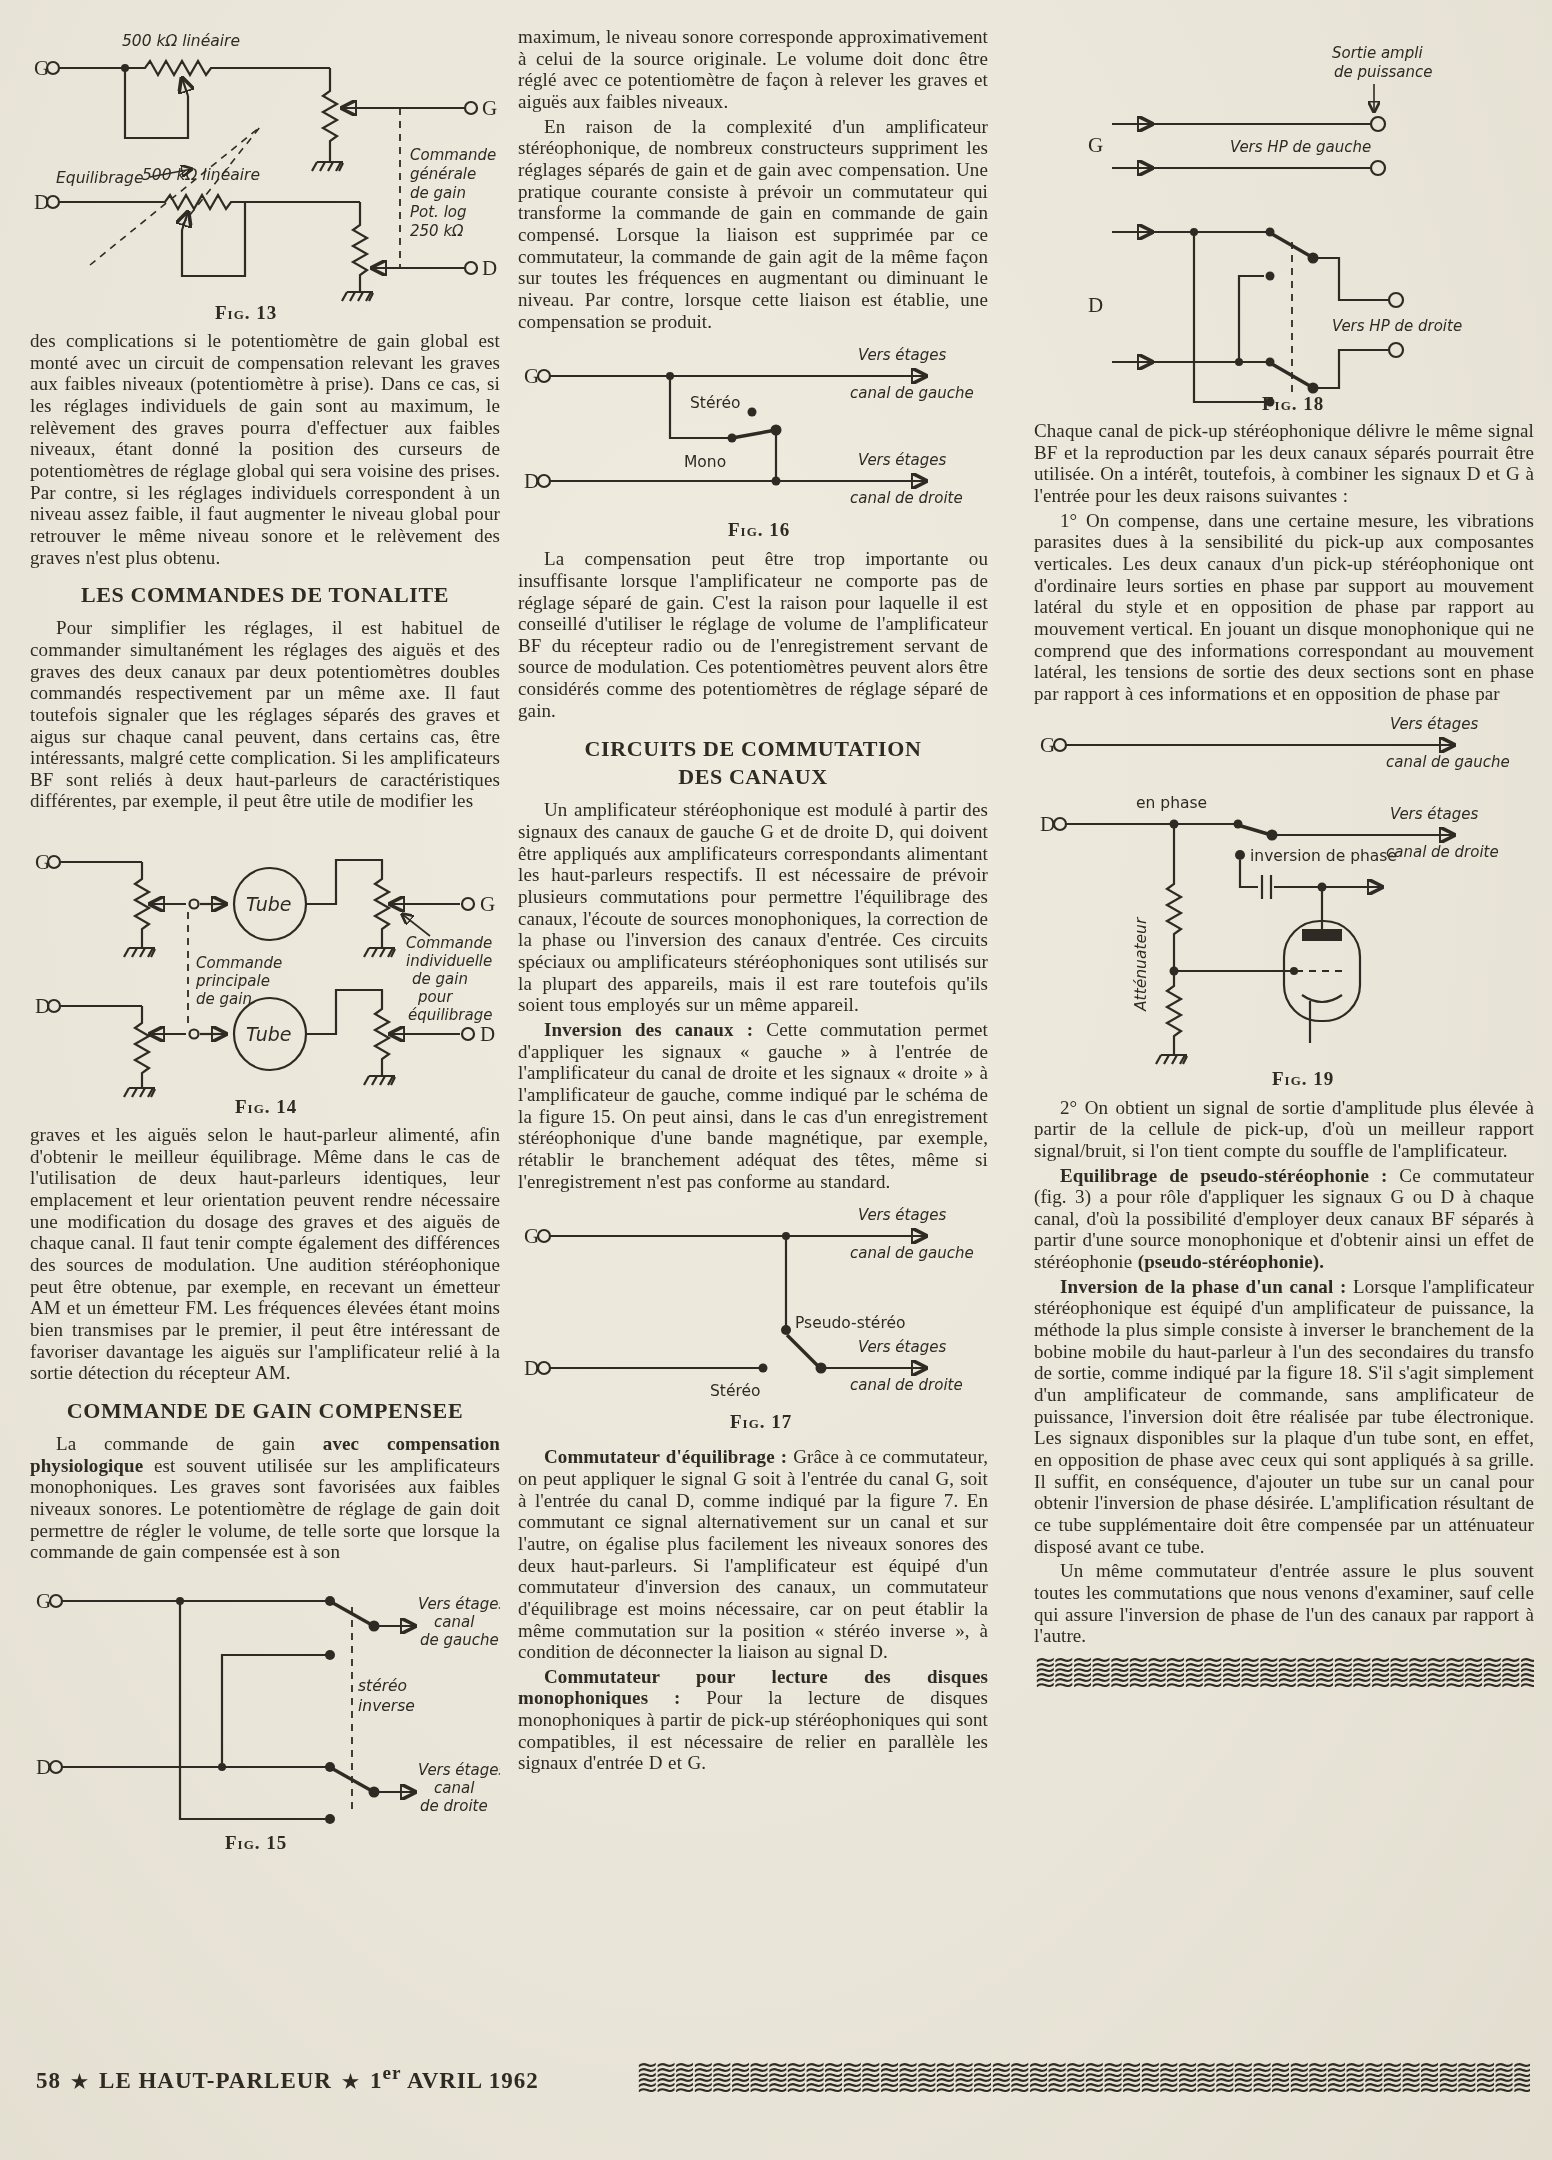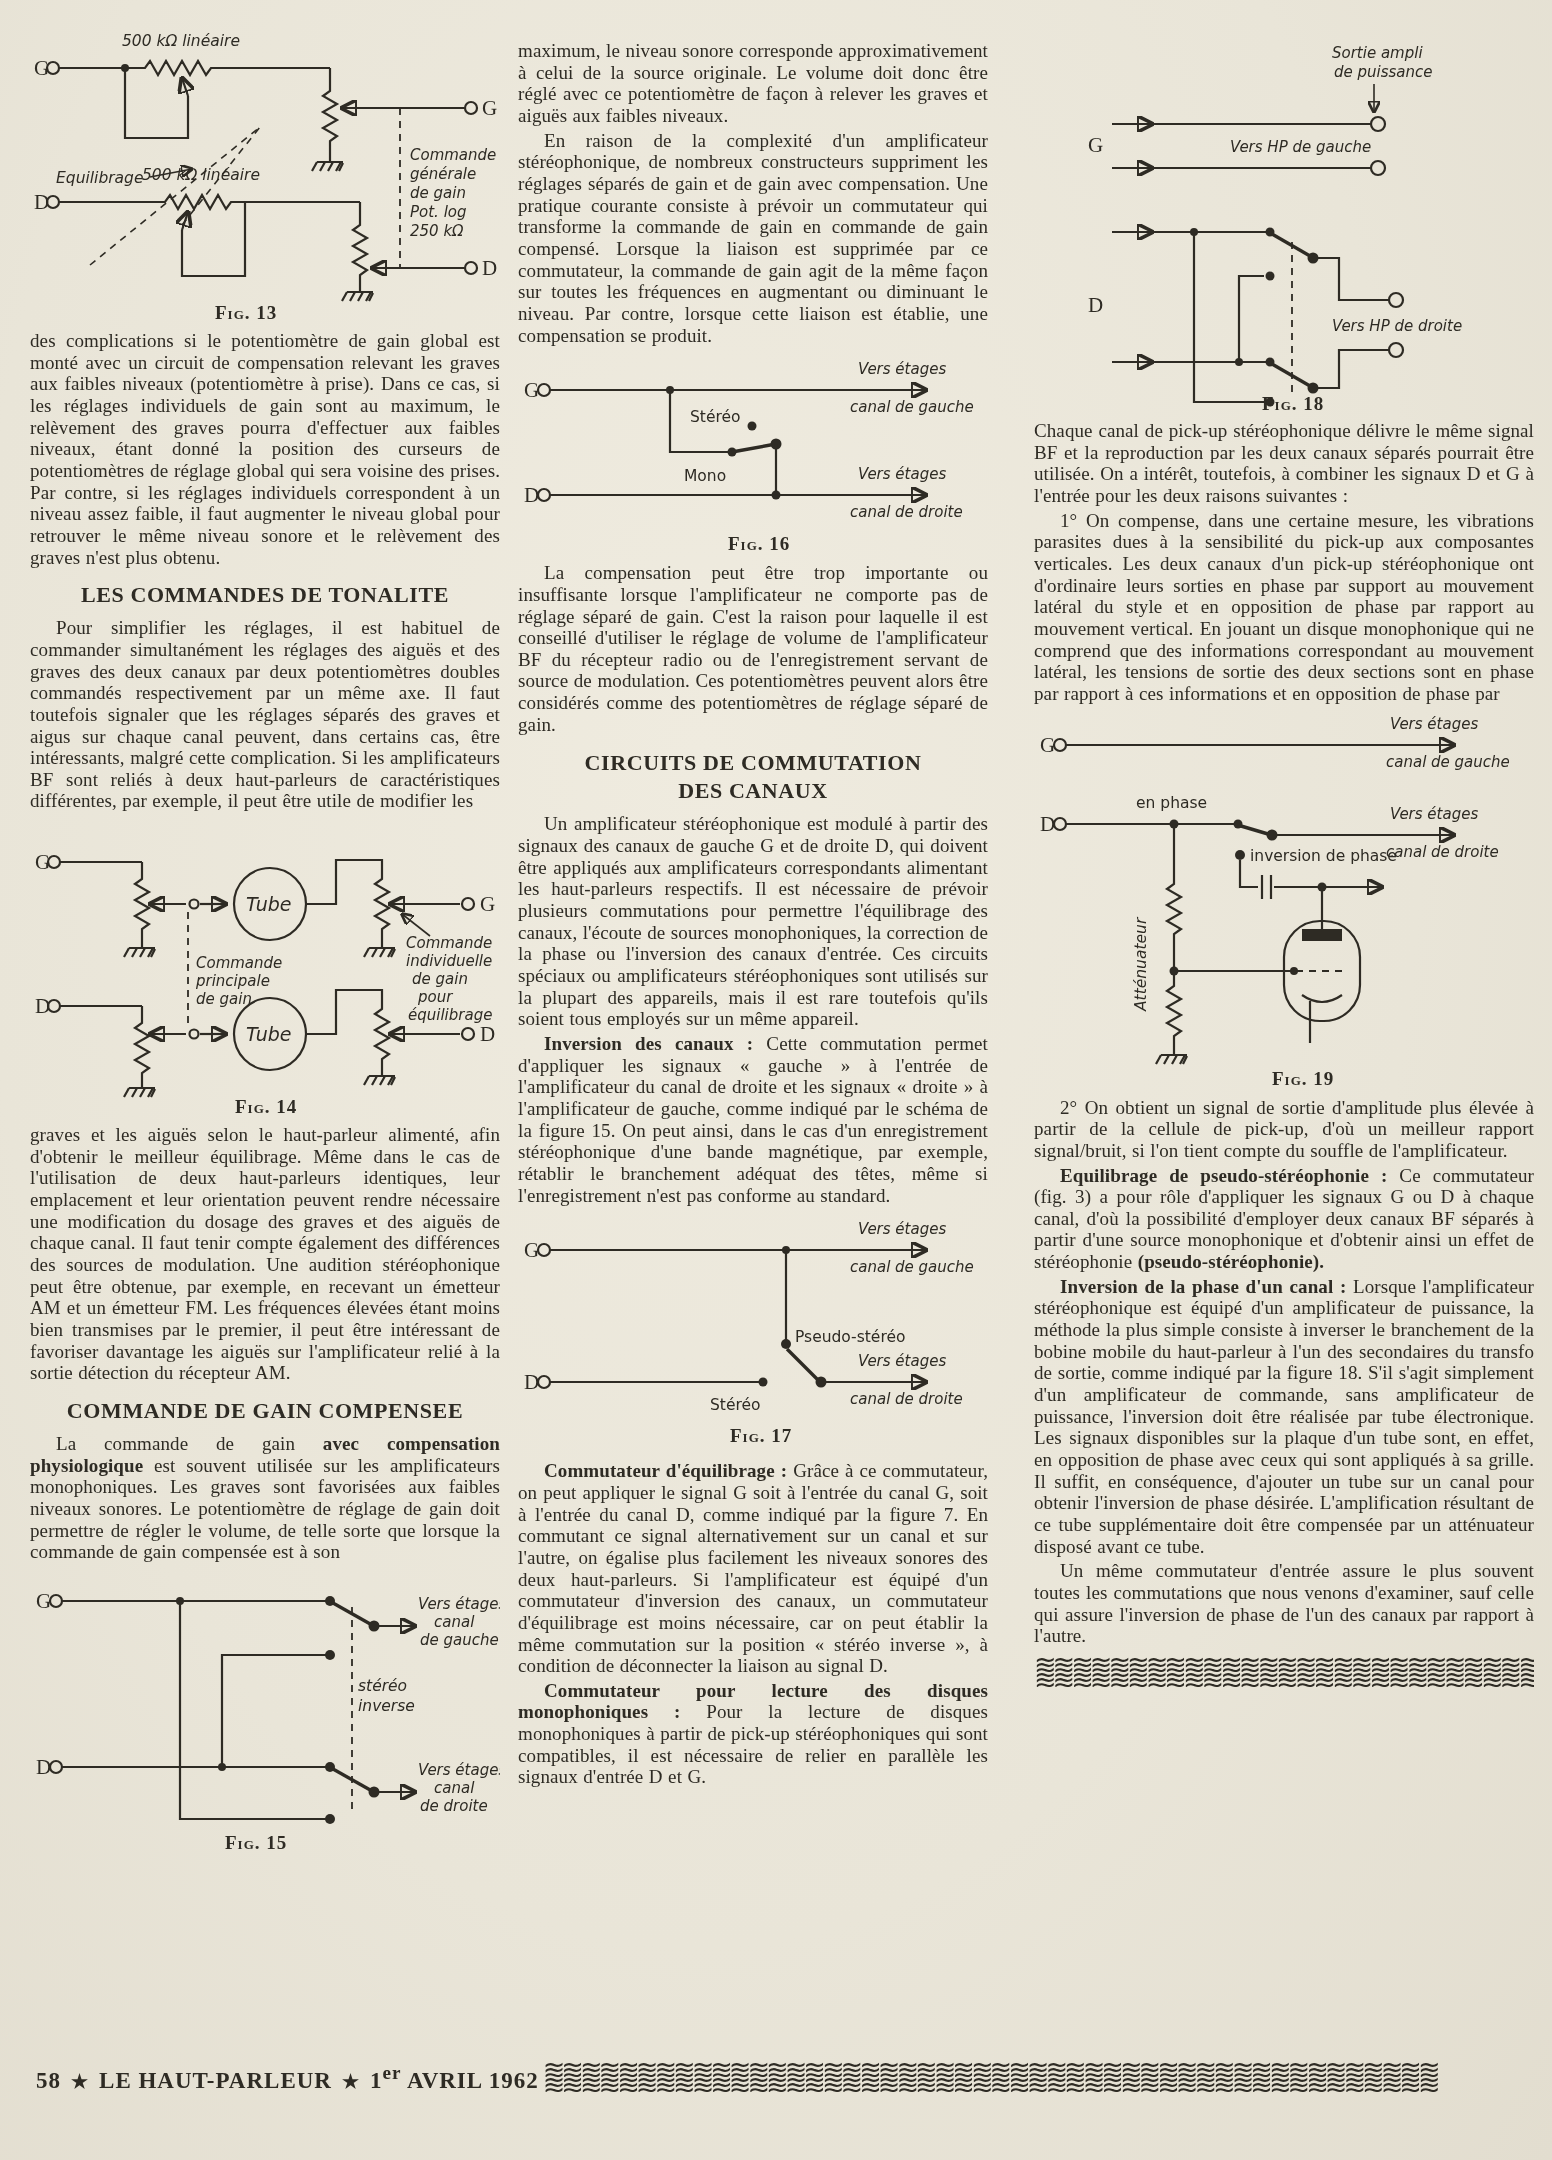--- a/index.html
+++ b/index.html
@@ -3,21 +3,21 @@
 <meta charset="utf-8">
 <style>
   html,body{margin:0;padding:0;width:1552px;height:2160px;overflow:hidden;
     background:#ece8dc;}
   body{font-family:"Liberation Serif", serif;color:#2e2b24;}
   .page{position:relative;width:1552px;height:2160px;
     background:radial-gradient(ellipse at 45% 35%, #efebdf 0%, #e9e5d8 60%, #e2ddcf 100%);}
   .cols{display:flex;gap:18px;padding:26px 24px 0 30px;}
   .col{box-sizing:border-box;}
   .col-left{width:476px;}
-  .col-mid{width:484px;margin-top:14px;}
+  .col-mid{width:484px;}
   .col-right{width:500px;margin-left:28px;}
   p.body{font-size:19px;line-height:1.14;text-align:justify;margin:0 0 3px 0;
     word-spacing:0.6px;letter-spacing:0.1px;}
   p.indent{text-indent:26px;}
   .heading{font-size:22px;font-weight:bold;text-align:center;margin:14px 0 9px 0;
     letter-spacing:0.6px;}
   .heading .hline{display:block;line-height:1.25;}
   figure{margin:4px 0 6px 0;text-align:center;}
   svg{display:block;margin:0 auto;}
   svg line,svg polyline,svg path,svg circle,svg rect.t{stroke:#2e2b24;stroke-width:2.2;fill:none;}
@@ -29,21 +29,21 @@
   svg text{stroke:none;fill:#2e2b24;font-family:"DejaVu Sans", sans-serif;
     font-style:italic;font-size:15.5px;}
   svg text.lbl2{font-size:15px;}
   svg text.tletter{font-family:"Liberation Serif",serif;font-style:normal;font-size:21px;}
   svg text.cap{font-family:"Liberation Serif",serif;font-style:normal;font-weight:bold;
     font-variant:small-caps;font-size:19px;letter-spacing:1px;}
   .waves{font-family:"DejaVu Sans",sans-serif;font-size:27px;line-height:15px;
     letter-spacing:-4px;white-space:nowrap;overflow:hidden;color:#2e2b24;}
   .sep-waves{height:32px;overflow:hidden;margin-top:10px;}
   .footer{position:absolute;left:36px;top:2062px;width:1494px;display:flex;
-    align-items:center;gap:4px;}
+    align-items:center;gap:20px;text-align:right;}
   .footer-text{font-weight:bold;font-size:23px;letter-spacing:1px;white-space:nowrap;}
   .footer-text .star{font-size:19px;padding:0 10px;}
   .footer-waves{flex:1;height:32px;overflow:hidden;}
 </style>
 </head>
 <body>
 
 <svg width="0" height="0" style="position:absolute">
   <defs>
     <marker id="ah" viewBox="0 0 10 10" refX="9" refY="5" markerWidth="7.5" markerHeight="7.5" orient="auto-start-reverse">

